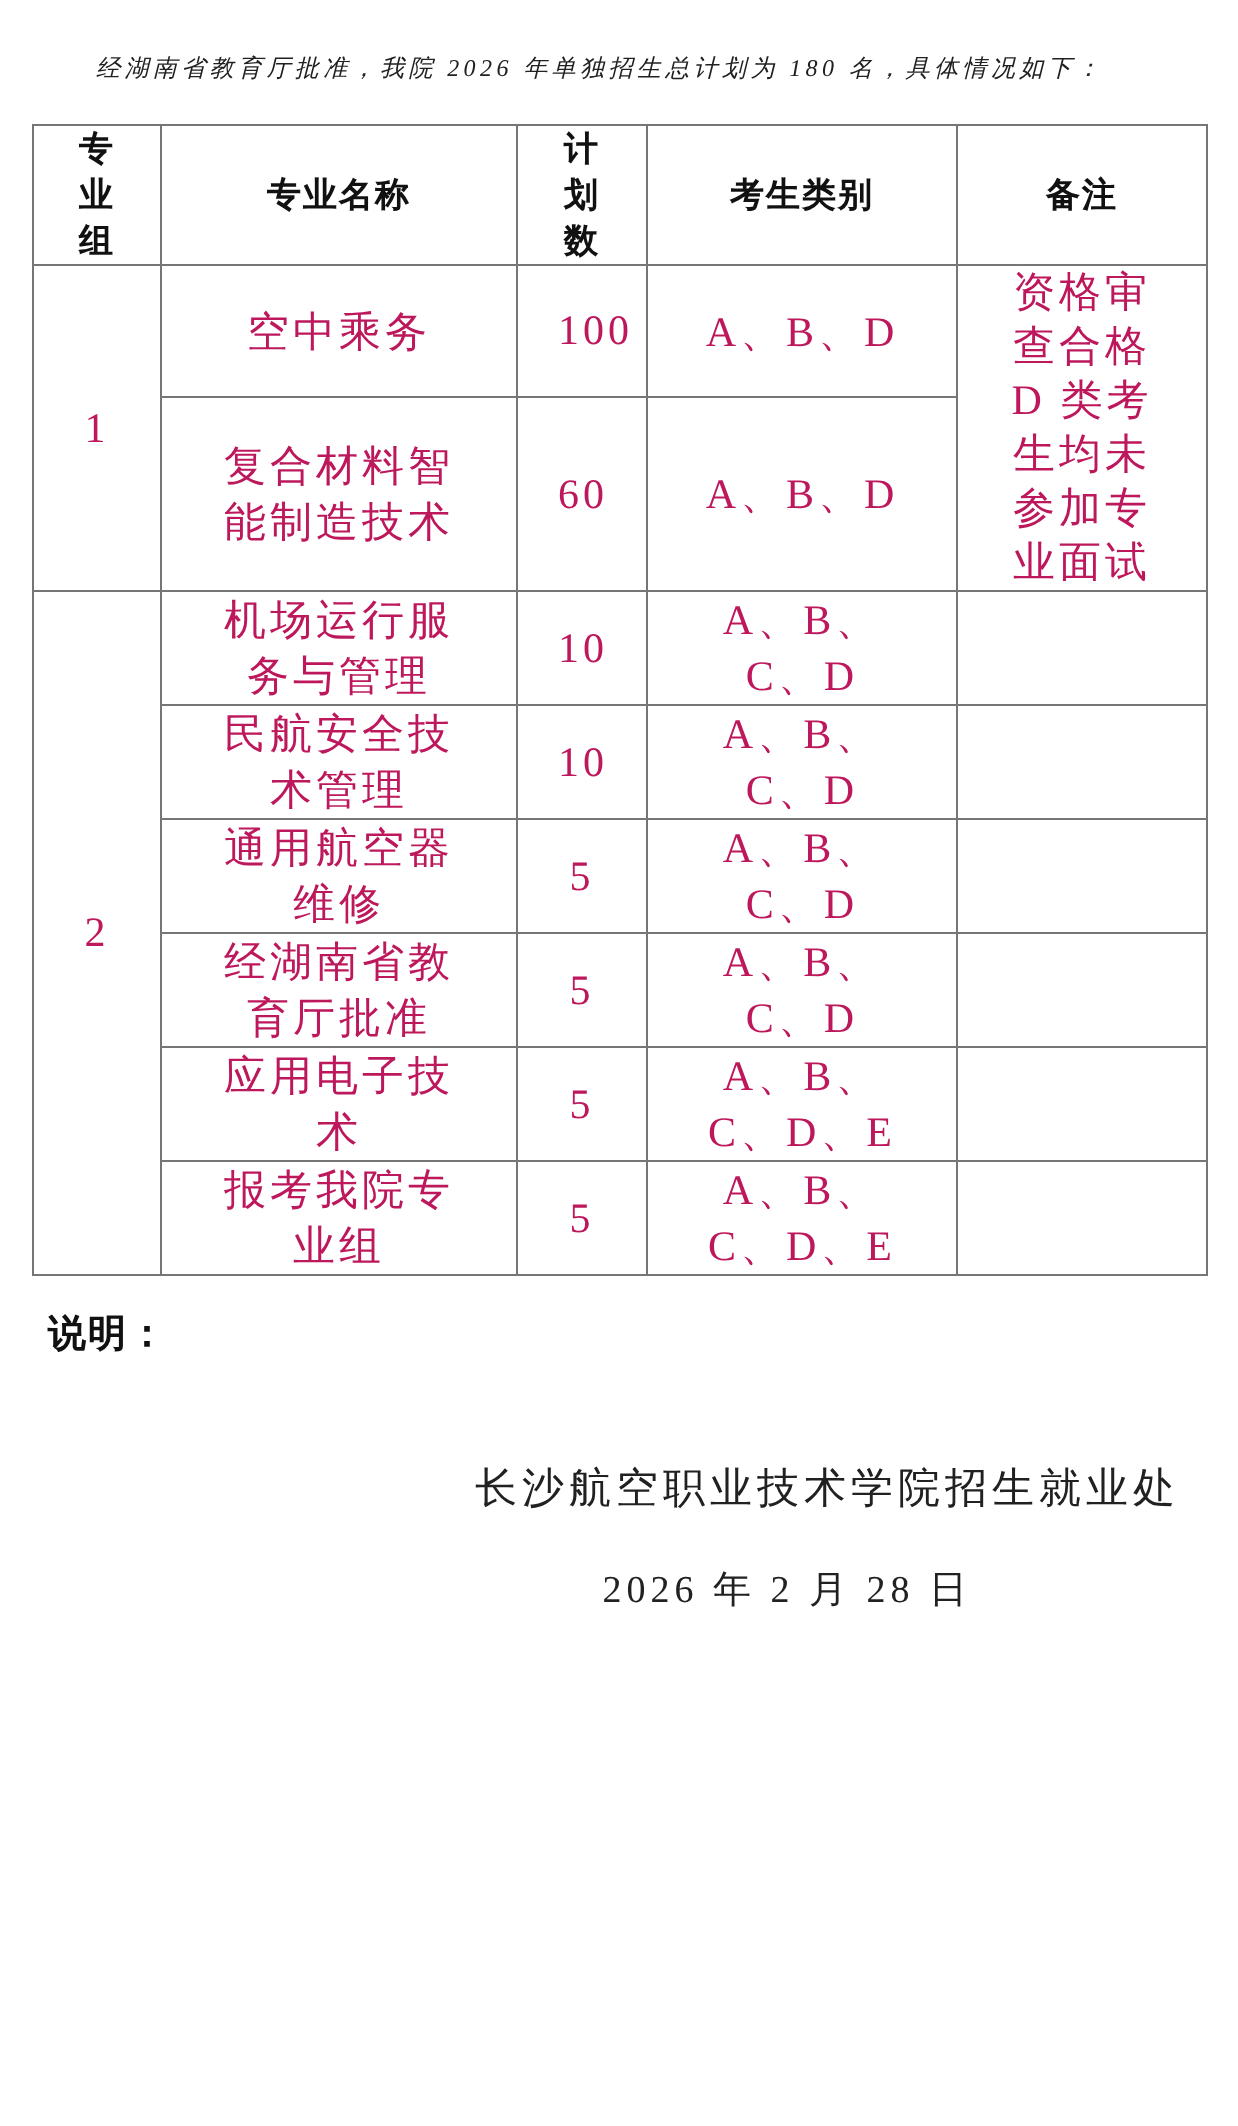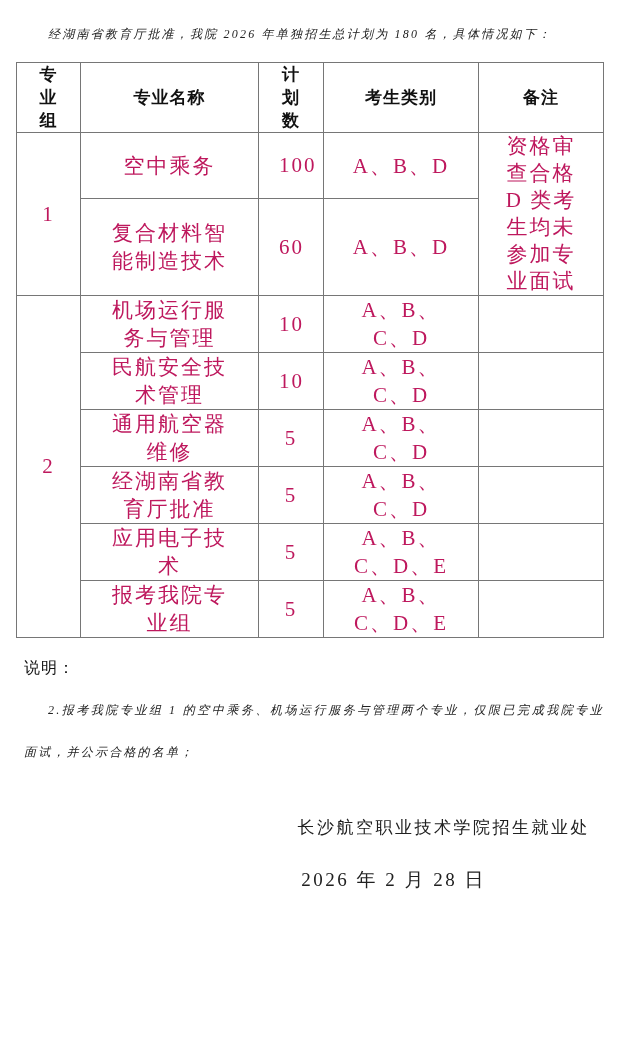--- a/index.html
+++ b/index.html
@@ -59,31 +59,31 @@
   td.note-cell {
     font-size: 16px;
     line-height: 27px;
     letter-spacing: 1.5px;
     padding: 2px 6px;
     margin-top: 36px;
   }
   .notes-heading {
     margin-top: 9px;
     font-family: "Liberation Sans", "DejaVu Sans", sans-serif;
-    font-weight: 400;
-    font-size: 16px;
+    font-weight: 700;
+    font-size: 19px;
     letter-spacing: 1px;
     line-height: 42px;
     color: #111111;
   }
   .sig-line {
     margin-top: 34px;
     text-align: right;
     padding-right: 14px;
-    font-size: 17px;
+    font-size: 21px;
     letter-spacing: 2.5px;
     line-height: 42px;
     color: #212121;
   }
   .date-line {
     margin-top: 10px;
     text-align: right;
     padding-right: 118px;
     font-size: 19px;
     letter-spacing: 2.5px;
@@ -163,18 +163,17 @@
         <td>报考我院专业组</td>
         <td>5</td>
         <td>A、B、C、D、E</td>
         <td class="note-cell"></td>
       </tr>
     </tbody>
   </table>
 
   <div class="notes-heading">说明：</div>
 
-  <p class="para">2.报考我院专业组 1 的空中乘务、机场运行服务与管理两个专业，仅限已完成我院专业面试，并公示合格的名单；</p>
 
   <div class="sig-line">长沙航空职业技术学院招生就业处</div>
   <div class="date-line">2026 年 2 月 28 日</div>
 
 </div>
 
 </body></html>

